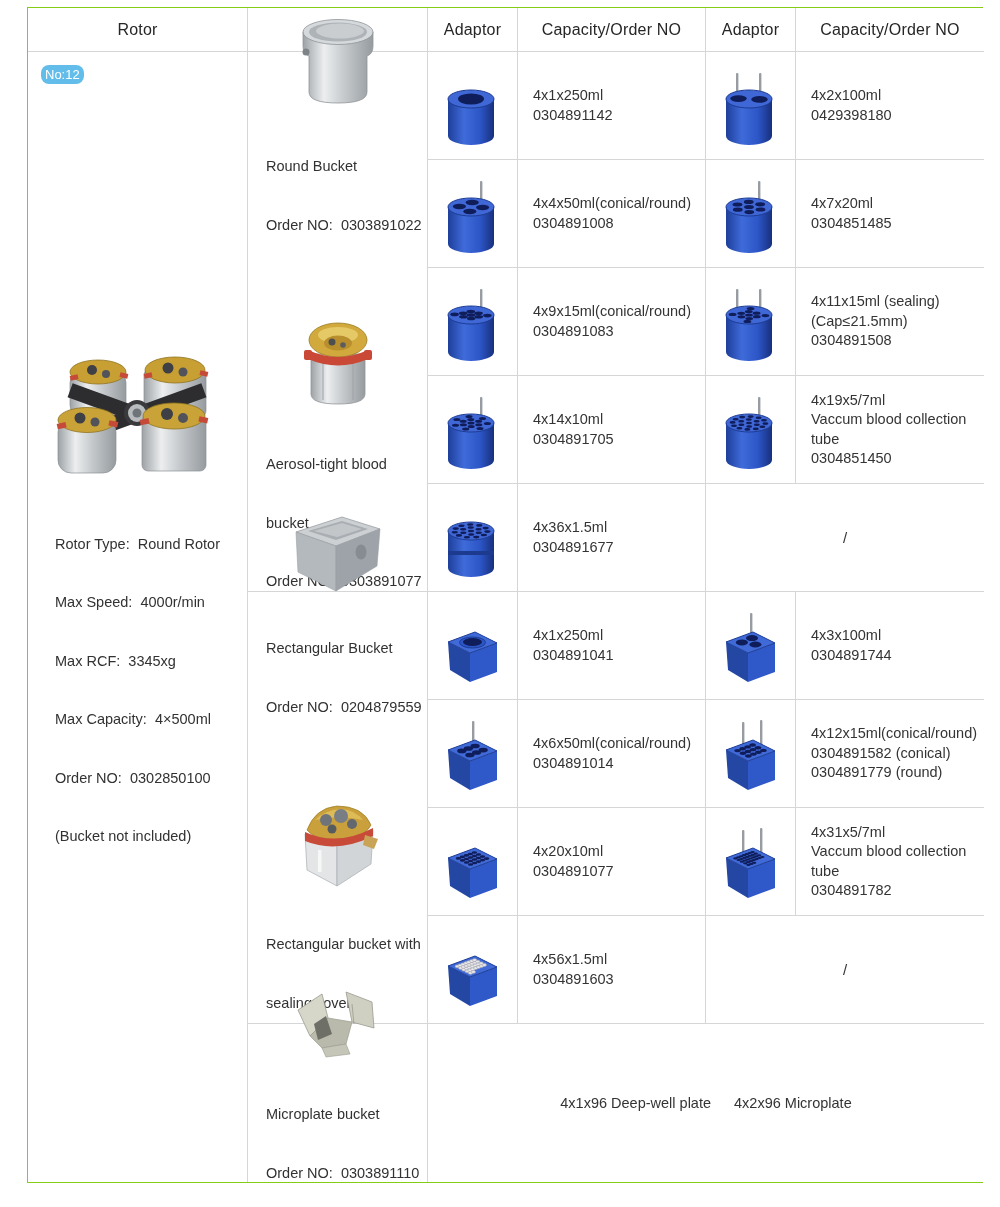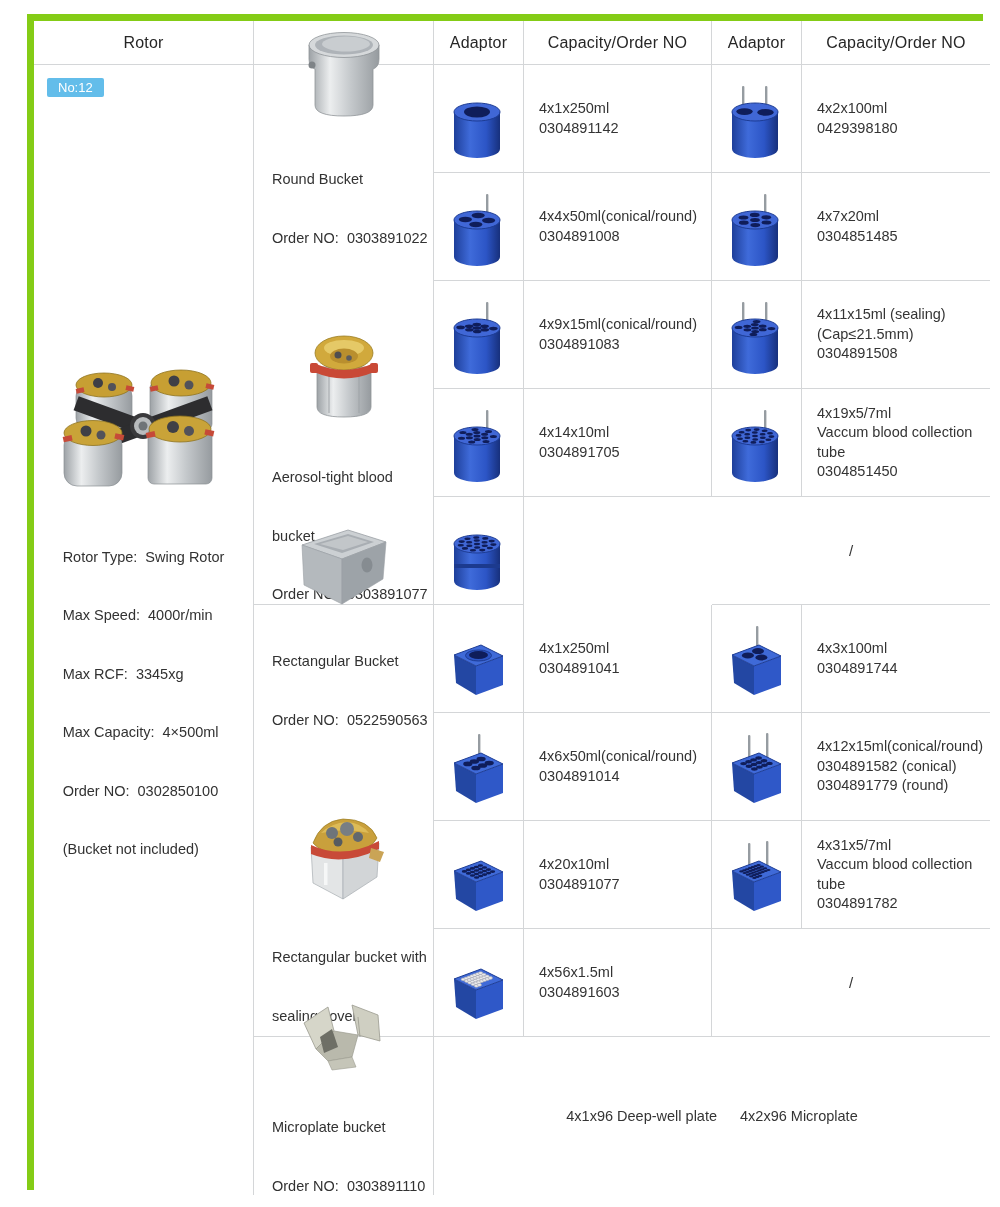--- a/index.html
+++ b/index.html
@@ -1,26 +1,26 @@
 <!DOCTYPE html>
 <html><head>
 <meta charset="utf-8">
 <style>
   html,body{margin:0;padding:0;background:#ffffff;}
   body{width:1000px;height:1207px;position:relative;font-family:"Liberation Sans",sans-serif;color:#3a3a3a;}
-  .table{position:absolute;left:27px;top:14px;width:956px;height:1176px;box-sizing:border-box;
-         border:7px solid #84cc16;background:#fff;display:grid;
+  .table{position:absolute;left:27px;top:7px;width:956px;height:1176px;box-sizing:border-box;
+         border:1px solid #84cc16;background:#fff;display:grid;
          grid-template-columns:220px 180px 90px 188px 90px 188px;
          grid-template-rows:44px repeat(9,108px) 158px;}
   .cell{box-sizing:border-box;border-right:1px solid #d4d6d8;border-bottom:1px solid #d4d6d8;min-width:0;min-height:0;background:#fff;}
   .nr{border-right:none!important;}
   .nb{border-bottom:none!important;}
   .th{display:flex;align-items:center;justify-content:center;font-size:16px;color:#262626;letter-spacing:0.2px;}
   .rotor-cell{position:relative;display:flex;flex-direction:column;align-items:center;justify-content:center;}
-  .badge{position:absolute;top:13px;left:13px;background:#63bdea;color:#ffffff;font-size:13px;padding:2px 11px;border-radius:2px;}
+  .badge{position:absolute;top:13px;left:13px;background:#63bdea;color:#ffffff;font-size:13px;padding:2px 4px;border-radius:8px;}
   .specs{margin-top:12px;font-size:14.5px;line-height:19.5px;color:#323232;white-space:pre-wrap;}
   .specs .ctr{text-align:left;}
   .bucket-cell{display:flex;flex-direction:column;align-items:flex-end;justify-content:center;gap:38px;}
   .bucket-item{width:100%;display:flex;flex-direction:column;align-items:center;}
   .bucket-item .lbl{width:100%;box-sizing:border-box;padding-left:18px;padding-right:4px;font-size:14.5px;line-height:19.5px;color:#323232;white-space:pre-wrap;margin-top:6px;}
   .adp{display:flex;align-items:center;justify-content:center;}
   .cap{display:flex;flex-direction:column;justify-content:center;padding-left:15px;padding-right:4px;font-size:14.5px;line-height:19.5px;color:#343434;white-space:pre-wrap;}
   .slash{display:flex;align-items:center;justify-content:center;font-size:15px;color:#343434;}
   .plates{display:flex;align-items:center;justify-content:center;gap:23px;font-size:14.5px;color:#343434;}
   .icon{display:inline-block;line-height:0;}
@@ -96,21 +96,21 @@
             <rect x="92" y="66" width="64" height="56" rx="6" fill="url(#gsil)" stroke="#8a8f93" stroke-width="0.7"></rect>
            <ellipse cx="124" cy="67" rx="31" ry="13" fill="#c9a338" stroke="#8f7320" stroke-width="0.8"></ellipse>
            <circle cx="117" cy="65" r="6" fill="#3f3f46"></circle>
             <circle cx="133" cy="69" r="5" fill="#52525a"></circle>
            <rect x="90" y="70" width="9" height="5.5" fill="#c64a38" transform="rotate(-12 94 72)"></rect>
            <rect x="149" y="68" width="9" height="5.5" fill="#c64a38" transform="rotate(12 153 70)"></rect>
           </g>
       </svg>
     </span>
     <div class="specs">
-      <div>Rotor Type:  Swing Rotor</div>
+      <div>Rotor Type:  Round Rotor</div>
       <div>Max Speed:  4000r/min</div>
       <div>Max RCF:  3345xg</div>
       <div>Max Capacity:  4×500ml</div>
       <div>Order NO:  0302850100</div>
       <div class="ctr">(Bucket not included)</div>
     </div>
   </div>
 
   <div class="cell bucket-cell" style="grid-area:2/2/7/3">
     <div class="bucket-item">
@@ -159,21 +159,21 @@
           <polygon points="16,28 62,13 100,25 56,42" fill="#ccd0d3" stroke="#9aa0a4" stroke-width="0.8"></polygon>
           <polygon points="28,27 62,17 88,25 56,36" fill="#a9aeb3"></polygon>
           <polygon points="34,27 62,19 82,25 57,33" fill="#c2c6c9"></polygon>
           <polygon points="16,28 56,42 56,87 18,68" fill="#b4b9bd" stroke="#9aa0a4" stroke-width="0.6"></polygon>
           <polygon points="56,42 100,25 97,62 56,87" fill="#9da3a8" stroke="#9aa0a4" stroke-width="0.6"></polygon>
           <ellipse cx="81" cy="48" rx="5.5" ry="7.5" fill="#868c91"></ellipse>
         </svg>
       </span>
       <div class="lbl">
         <div>Rectangular Bucket</div>
-        <div>Order NO:  0522590563</div>
+        <div>Order NO:  0204879559</div>
       </div>
     </div>
     <div class="bucket-item">
       <span class="icon">
         <svg width="105" height="96" viewBox="0 0 105 96">
           <polygon points="20,40 52,50 52,92 22,76" fill="#e3e5e6" stroke="#a8adb1" stroke-width="0.7"></polygon>
           <polygon points="52,50 88,36 86,70 52,92" fill="#d2d5d7" stroke="#a8adb1" stroke-width="0.7"></polygon>
           <rect x="33" y="56" width="3.5" height="22" fill="#f6f7f7"></rect>
           <path d="M22 36 Q30 14 52 12 Q78 12 86 31 Q80 44 52 48 Q30 46 22 36 Z" fill="#c9a03c" stroke="#9a7d24" stroke-width="0.7"></path>
           <path d="M30 26 Q40 16 56 15 Q70 16 78 26 Q60 22 44 24 Z" fill="#e2c25e" opacity="0.8"></path>
@@ -385,20 +385,23 @@
           <ellipse cx="29.0" cy="39.3" rx="3.1" ry="1.3" fill="#0f1d5a"></ellipse>
           <ellipse cx="21.0" cy="37.4" rx="3.1" ry="1.3" fill="#0f1d5a"></ellipse>
           <ellipse cx="16.8" cy="34.2" rx="3.1" ry="1.3" fill="#0f1d5a"></ellipse>
           <ellipse cx="17.7" cy="30.6" rx="3.1" ry="1.3" fill="#0f1d5a"></ellipse>
           <ellipse cx="23.5" cy="27.7" rx="3.1" ry="1.3" fill="#0f1d5a"></ellipse>
           <ellipse cx="32.3" cy="26.5" rx="3.1" ry="1.3" fill="#0f1d5a"></ellipse>
           <ellipse cx="41.3" cy="27.4" rx="3.1" ry="1.3" fill="#0f1d5a"></ellipse>
           <ellipse cx="47.7" cy="30.1" rx="3.1" ry="1.3" fill="#0f1d5a"></ellipse>
         </svg></span>
     </div>
+  <div class="cell cap" style="grid-area:6/4">
+    <div>4x36x1.5ml</div>
+    <div>0304891677</div></div>
   <div class="cell slash nr" style="grid-area:6/5/7/7">/</div>
 
   <div class="cell adp" style="grid-area:7/3">
     <span class="icon"><svg width="70" height="80" viewBox="0 0 70 80">
           <polygon points="10,36 32,47 32,76 12,64" fill="#2347a3"></polygon>
           <polygon points="32,47 59,37 59,66 32,76" fill="#2f58c8"></polygon>
           <polygon points="10,36 37,26 59,37 32,47" fill="#3f6ad8" stroke="#1d3c94" stroke-width="1"></polygon>
           <ellipse cx="34.5" cy="36.5" rx="13" ry="5.5" fill="#2c55c6" stroke="#1d3c94"></ellipse>
           <ellipse cx="34.5" cy="36" rx="9.5" ry="4" fill="#0f1d5a"></ellipse>
         </svg></span>

